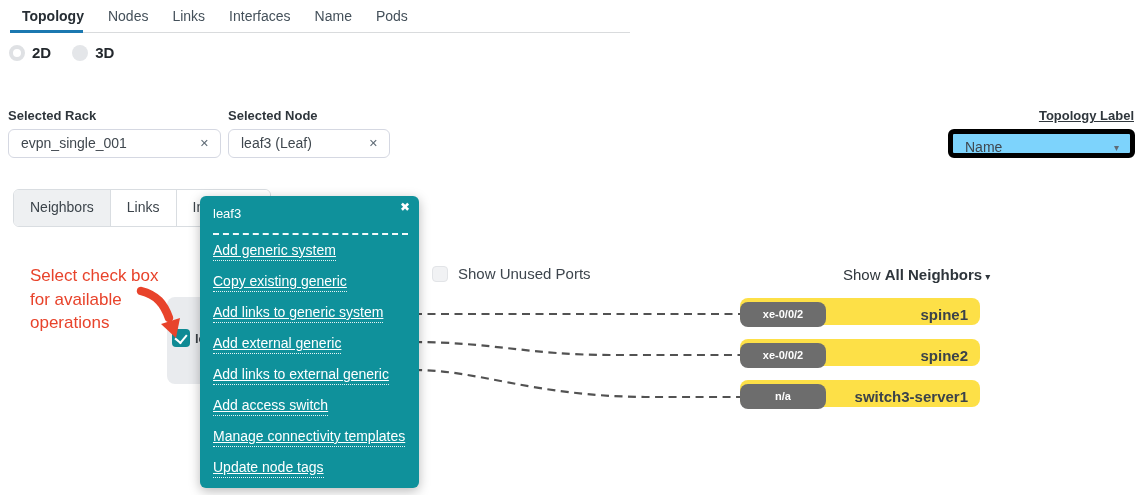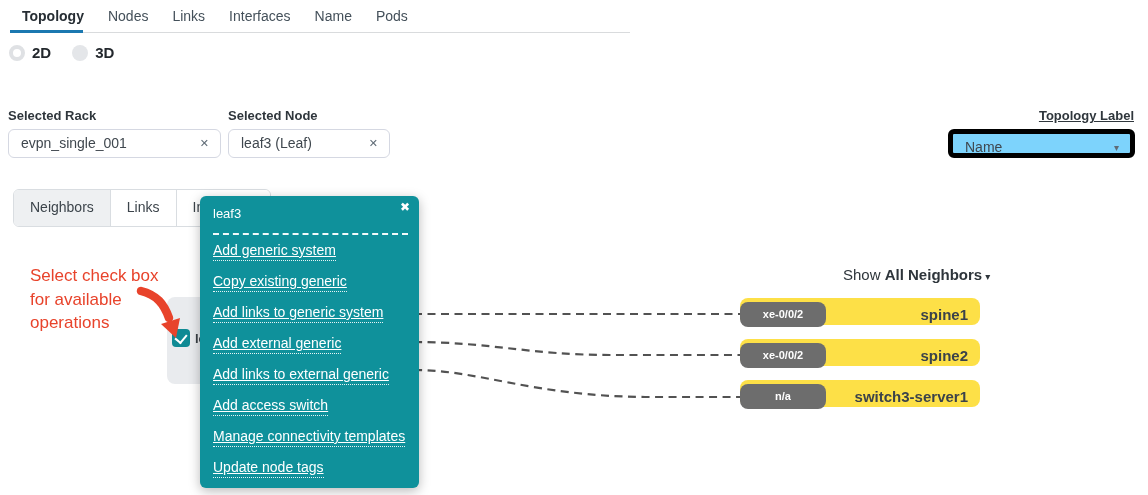--- a/index.html
+++ b/index.html
@@ -152,20 +152,24 @@
   <div class="annotation">
     <div>Select check box</div>
     <div>for available</div>
     <div>operations</div>
   </div>
   <svg class="arrow-svg" width="1148" height="495">
     <path d="M141,291 C157,295 164,304 169,318" fill="none" stroke="#e8432b" stroke-width="8.5" stroke-linecap="round"></path>
     <polygon points="176,338 180,318 161,324" fill="#e8432b"></polygon>
   </svg>
 
+  <div class="unused-ports">
+    <span class="sq-checkbox"></span>
+    <span class="unused-ports-label">Show Unused Ports</span>
+  </div>
 
   <div class="neighbors-filter">
     <span>Show</span>
     <b> <span>All Neighbors</span></b><span class="nf-caret">▾</span>
   </div>
 
   <div class="nrow" style="top:298px;">
     <span class="nrow-badge">xe-0/0/2</span>
     <span class="nrow-name">spine1</span>
   </div>

